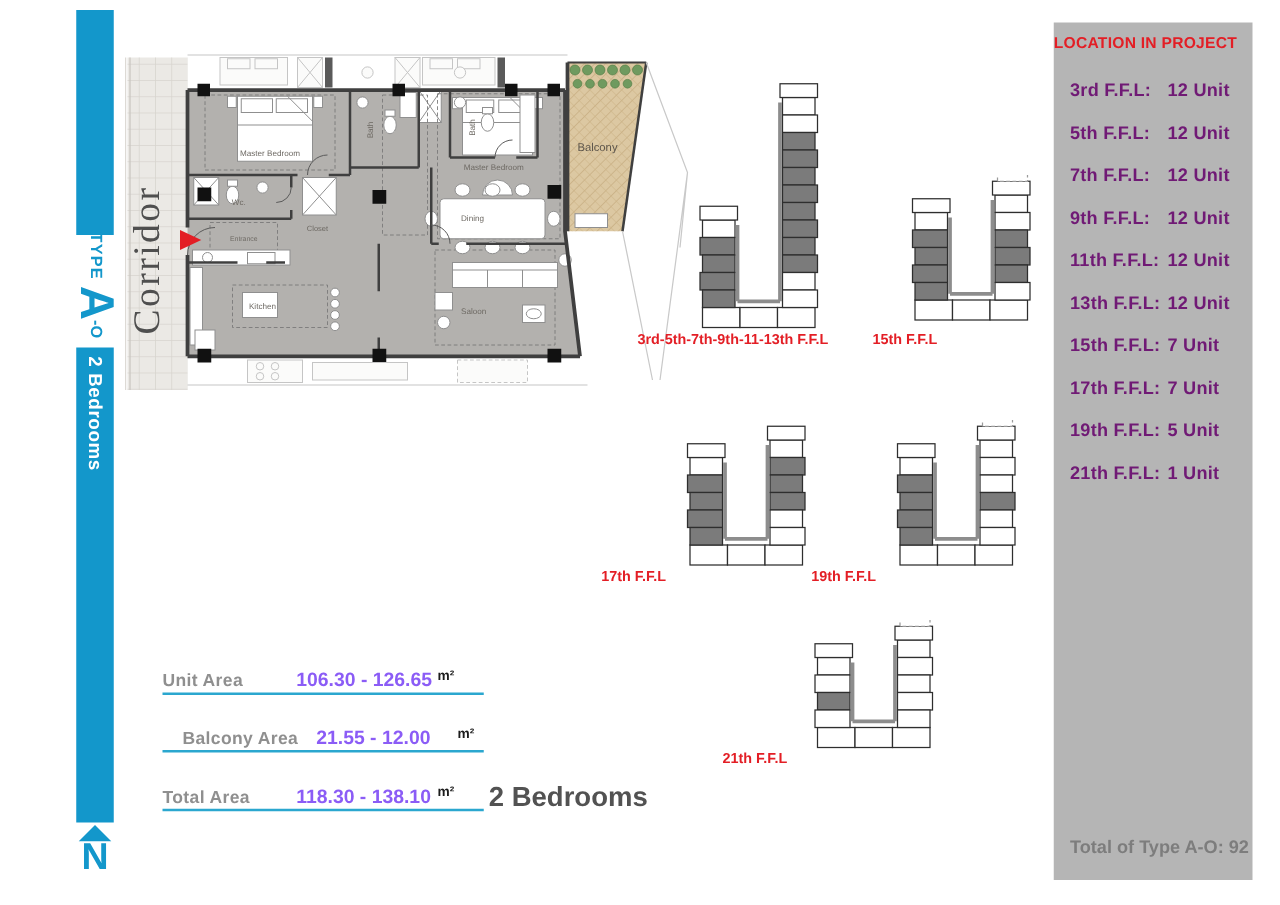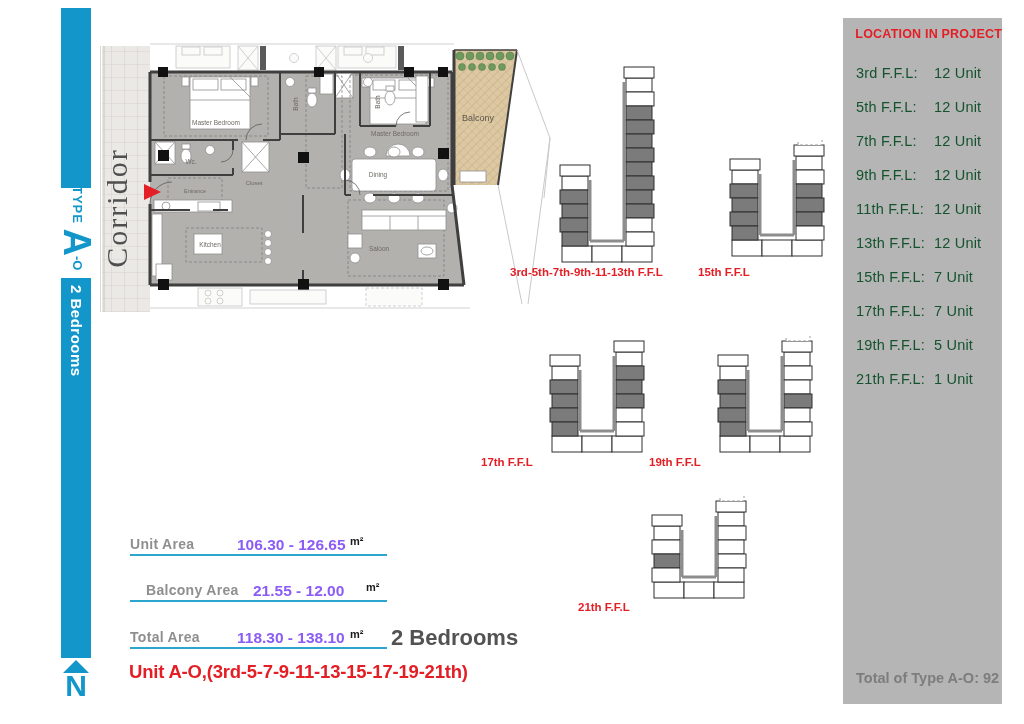--- a/index.html
+++ b/index.html
@@ -19,24 +19,24 @@
   .n-tri{left:63px;top:660px;width:0;height:0;border-left:13px solid transparent;
          border-right:13px solid transparent;border-bottom:13px solid #1397cb;}
   .n-letter{left:56px;top:669px;width:40px;text-align:center;color:#1397cb;
             font-weight:bold;font-size:30px;line-height:34px;}
   
   .kp{position:absolute;}
   .kp-label{position:absolute;width:220px;text-align:left;color:#e31e25;
             font-weight:bold;font-size:11.5px;}
   
   .panel{left:843px;top:18px;width:159px;height:686px;background:#b5b5b5;}
-  .panel-title{position:absolute;top:9px;left:0;width:100%;text-align:right;color:#e31e25;
+  .panel-title{position:absolute;top:9px;left:0;width:100%;text-align:left;color:#e31e25;
                font-weight:bold;font-size:12.5px;letter-spacing:.2px;}
   .loc-rows{position:absolute;top:47px;left:13px;right:4px;}
-  .loc-row{display:flex;height:20px;margin-bottom:14px;color:#14532d;font-weight:normal;
+  .loc-row{display:flex;height:20px;margin-bottom:14px;color:#701a75;font-weight:bold;
            font-size:14.5px;letter-spacing:.2px;}
   .loc-floor{width:78px;}
   .panel-total{position:absolute;left:13px;bottom:18px;color:#7d7d7d;font-weight:bold;font-size:14.5px;text-align:right;}
   
   .arow{height:20px;}
   .arow .lbl{position:absolute;left:0;color:#8f8f8f;font-weight:bold;font-size:14px;letter-spacing:.3px;}
   .arow .val{position:absolute;left:107px;color:#8b5cf6;font-weight:bold;font-size:15.5px;}
   .arow .unit{position:absolute;left:220px;top:-1px;color:#1c1c1c;font-weight:bold;font-size:11px;}
   .aline{height:2px;background:#2ba7cf;}
   .big-bedrooms{left:391px;top:625px;font-weight:bold;font-size:22px;color:#525252;}
@@ -455,15 +455,14 @@
   <div class="abs aline" style="left:130px;top:600px;width:257px;"></div>
 
   <div class="abs arow" style="left:130px;top:629px;width:257px;">
     <span class="lbl">Total Area</span>
     <span class="val">118.30 - 138.10</span>
     <span class="unit">m²</span>
   </div>
   <div class="abs aline" style="left:130px;top:647px;width:257px;"></div>
 
   <div class="abs big-bedrooms">2 Bedrooms</div>
-  <div class="abs red-units">Unit A-O,(3rd-5-7-9-11-13-15-17-19-21th)</div>
 
 </div>
 
 </body></html>

